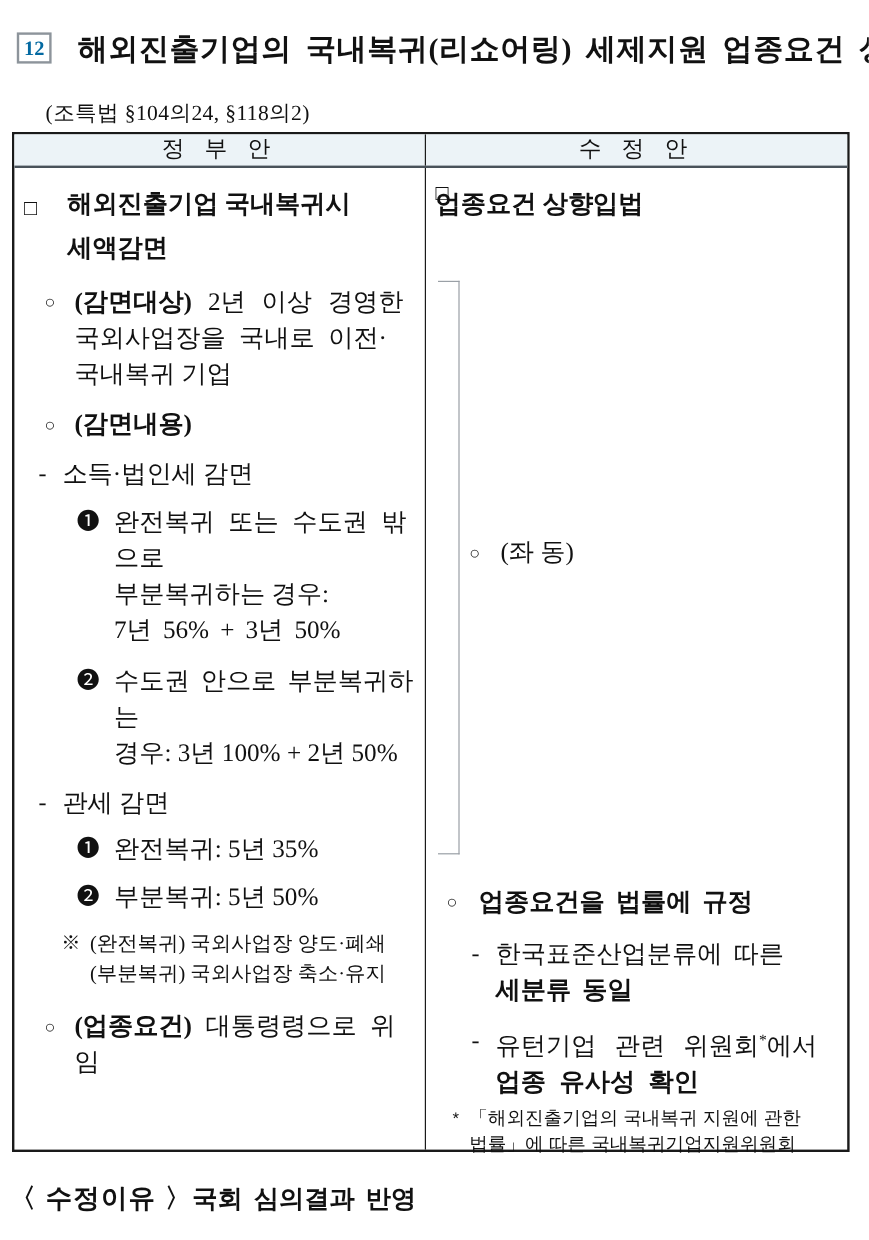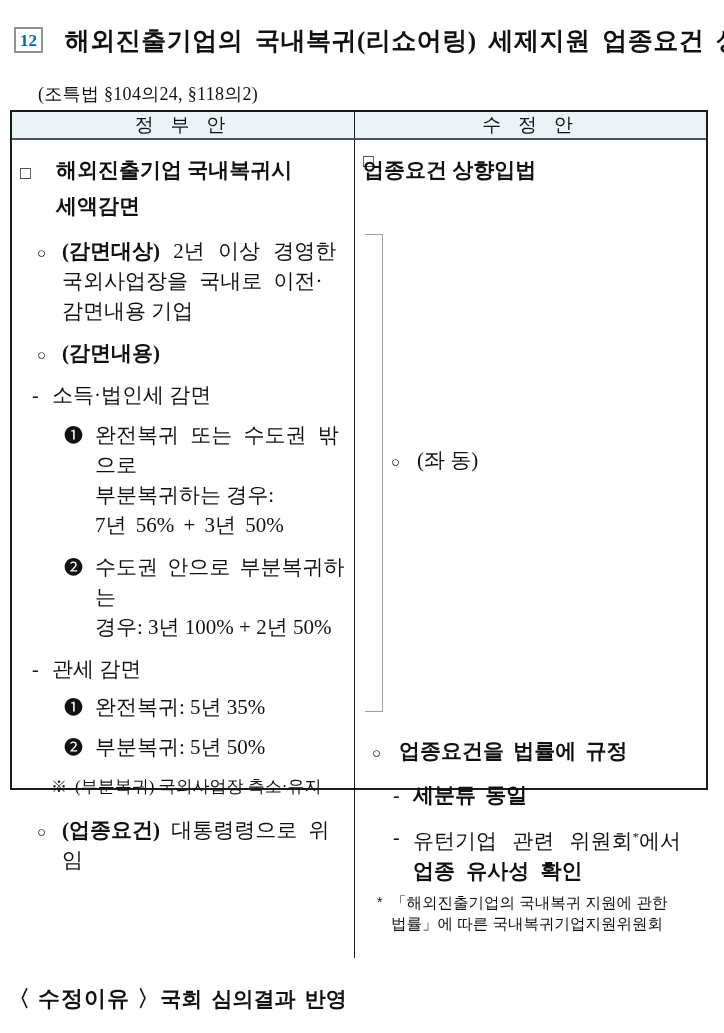--- a/index.html
+++ b/index.html
@@ -10,21 +10,21 @@
   }
   
   .title-row{position:absolute;top:24px;left:14px;width:700px;
     font-size:25px;font-weight:bold;letter-spacing:.5px;word-spacing:5px;white-space:nowrap;}
   .num-box{display:inline-block;border:2px solid #8d949b;color:#0369a1;
     font-size:17px;font-weight:bold;line-height:1;padding:3px 4px 2px 4px;
     vertical-align:3px;margin-right:10px;letter-spacing:0;}
   .subtitle{position:absolute;top:82px;left:38px;font-size:18px;letter-spacing:.3px;}
 
   
-  .cmp-table{position:absolute;top:110px;left:10px;width:698px;height:680px;
+  .cmp-table{position:absolute;top:110px;left:10px;width:698px;height:850px;
     border:2px solid #1a1a1a;box-sizing:border-box;background:#fff;}
   .thead{display:flex;height:26px;border-bottom:2px solid #49525a;background:#ecf3f7;}
   .th{font-size:19px;letter-spacing:6px;text-align:center;line-height:25px;box-sizing:border-box;}
   .th.gov{width:343px;border-right:1px solid #1a1a1a;}
   .th.rev{flex:1;}
   .tbody{display:flex;height:818px;}
   .cell{box-sizing:border-box;font-size:21px;line-height:30px;}
   .cell.gov{width:343px;border-right:1px solid #1a1a1a;padding:12px 4px 0 8px;}
   .cell.rev{flex:1;position:relative;padding:0;}
 
@@ -93,21 +93,21 @@
       <div class="li it-head" style="margin-top:0;">
         <span class="mk square">□</span>
         <div>해외진출기업 국내복귀시</div>
         <div>세액감면</div>
       </div>
 
       <div class="li it-o" style="margin-top:12px;">
         <span class="mk circle">○</span>
         <div class="ws8"><b>(감면대상)</b> <span>2년 이상 경영한</span></div>
         <div class="ws6">국외사업장을 국내로 이전·</div>
-        <div>감면내용 기업</div>
+        <div>국내복귀 기업</div>
       </div>
 
       <div class="li it-o" style="margin-top:12px;">
         <span class="mk circle">○</span>
         <b>(감면내용)</b>
       </div>
 
       <div class="li it-dash">
         <span class="mk">-</span>
         <span>소득·법인세 감면</span>
@@ -136,20 +136,21 @@
         <span>완전복귀: 5년 35%</span>
       </div>
 
       <div class="li it-num" style="margin-top:10px;">
         <span class="mk dingbat">❷</span>
         <span>부분복귀: 5년 50%</span>
       </div>
 
       <div class="li it-note">
         <span class="mk">※</span>
+        <div>(완전복귀) 국외사업장 양도·폐쇄</div>
         <div>(부분복귀) 국외사업장 축소·유지</div>
       </div>
 
       <div class="li it-o" style="margin-top:16px;">
         <span class="mk circle">○</span>
         <span class="ws6"><b>(업종요건)</b> <span>대통령령으로 위임</span></span>
       </div>
 
     </div>
 
@@ -169,20 +170,21 @@
 
       <div class="rev-bottom">
 
         <div class="li it-o" style="padding-left:38px;">
           <span class="mk circle" style="left:11px;">○</span>
           <b class="ws4">업종요건을 법률에 규정</b>
         </div>
 
         <div class="li it-dash" style="padding-left:52px;">
           <span class="mk" style="left:32px;">-</span>
+          <div class="ws4">한국표준산업분류에 따른</div>
           <div class="b ws4">세분류 동일</div>
         </div>
 
         <div class="li it-dash it-dash2" style="padding-left:52px;">
           <span class="mk" style="left:32px;">-</span>
           <div class="ws10"><span>유턴기업 관련 위원회</span><sup class="star">*</sup><span>에서</span></div>
           <div class="b ws6">업종 유사성 확인</div>
         </div>
 
         <div class="li fn">

